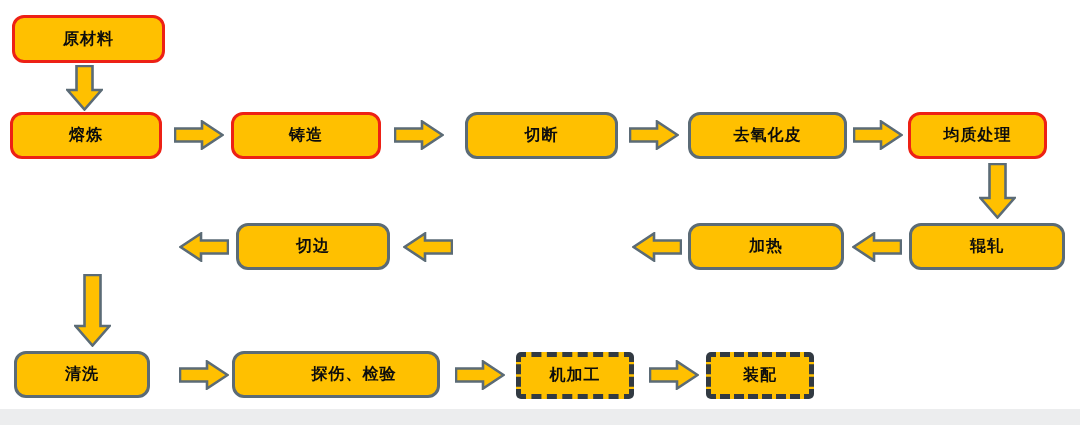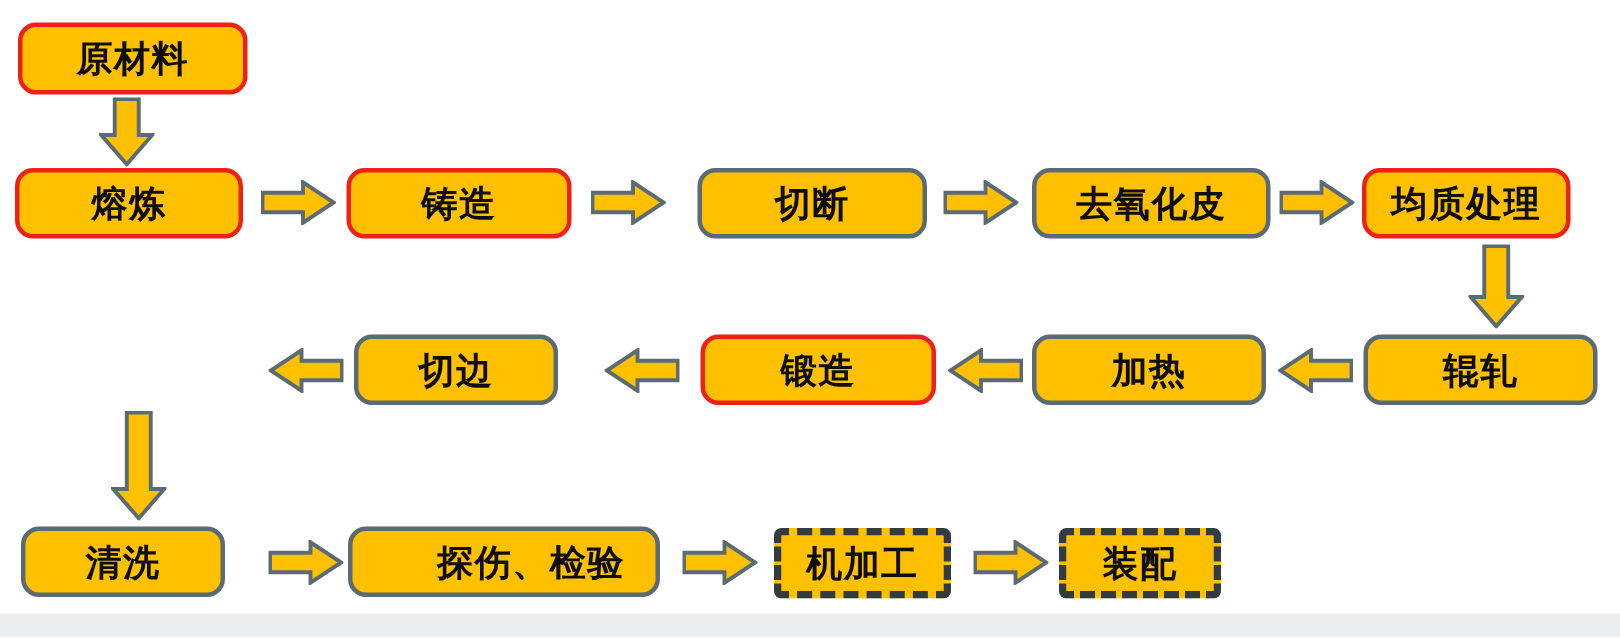--- a/index.html
+++ b/index.html
@@ -12,21 +12,21 @@
     overflow: hidden;
   }
   .node {
     position: absolute;
     box-sizing: border-box;
     display: flex;
     align-items: center;
     justify-content: center;
     background: var(--box-fill, #FFC000);
     color: var(--text, #0d0d0d);
-    font-size: 24px;
+    font-size: 16px;
     font-weight: bold;
     letter-spacing: 1px;
     border-radius: 12px;
   }
   .node[data-border="red"]    { border: 3px solid var(--border-red, #ED2115); }
   .node[data-border="gray"]   { border: 3px solid var(--border-gray, #5B6B76); text-align: center; }
   .node[data-border="dashed"] { border: 5px dashed var(--border-dashed, #323A42); border-radius: 5px; }
   .arrow { position: absolute; }
   .arrow svg { display: block; }
   .arrow polygon {
@@ -50,22 +50,21 @@
   <div class="node" style="left:12px; top:15px; width:153px; height:48px;" data-border="red">原材料</div>
 
   <div class="node" style="left:10px; top:112px; width:152px; height:47px;" data-border="red">熔炼</div>
   <div class="node" style="left:231px; top:112px; width:150px; height:47px;" data-border="red">铸造</div>
   <div class="node" style="left:465px; top:112px; width:153px; height:47px;" data-border="gray">切断</div>
   <div class="node" style="left:688px; top:112px; width:159px; height:47px;" data-border="gray">去氧化皮</div>
   <div class="node" style="left:908px; top:112px; width:139px; height:47px;" data-border="red">均质处理</div>
 
   <div class="node" style="left:909px; top:223px; width:156px; height:47px;" data-border="gray">辊轧</div>
   <div class="node" style="left:688px; top:223px; width:156px; height:47px;" data-border="gray">加热</div>
-  <div class="node" style="left:467px; top:223px; width:157px; height:47px;" data-border="red">锻造</div>
-  <div class="node" style="left:236px; top:223px; width:136px; height:47px;" data-border="gray">切边</div>
+  <div class="node" style="left:236px; top:223px; width:154px; height:47px;" data-border="gray">切边</div>
 
   <div class="node" style="left:14px; top:351px; width:136px; height:47px;font-family:Liberation Mono, monospace;" data-border="gray">清洗</div>
   <div class="node" style="left:232px; top:351px; width:208px; height:47px;padding-left:36px;" data-border="gray">探伤、检验</div>
   <div class="node" style="left:516px; top:352px; width:118px; height:47px;" data-border="dashed">机加工</div>
   <div class="node" style="left:706px; top:352px; width:108px; height:47px;" data-border="dashed">装配</div>
 
   <div class="arrow" style="left:66px; top:65px;">
     <svg width="37" height="46" viewBox="0 0 37 46">
         <polygon points="10.5,1 26.5,1 26.5,25 35.5,25 18.5,44.5 1.5,25 10.5,25"></polygon>
       </svg>

